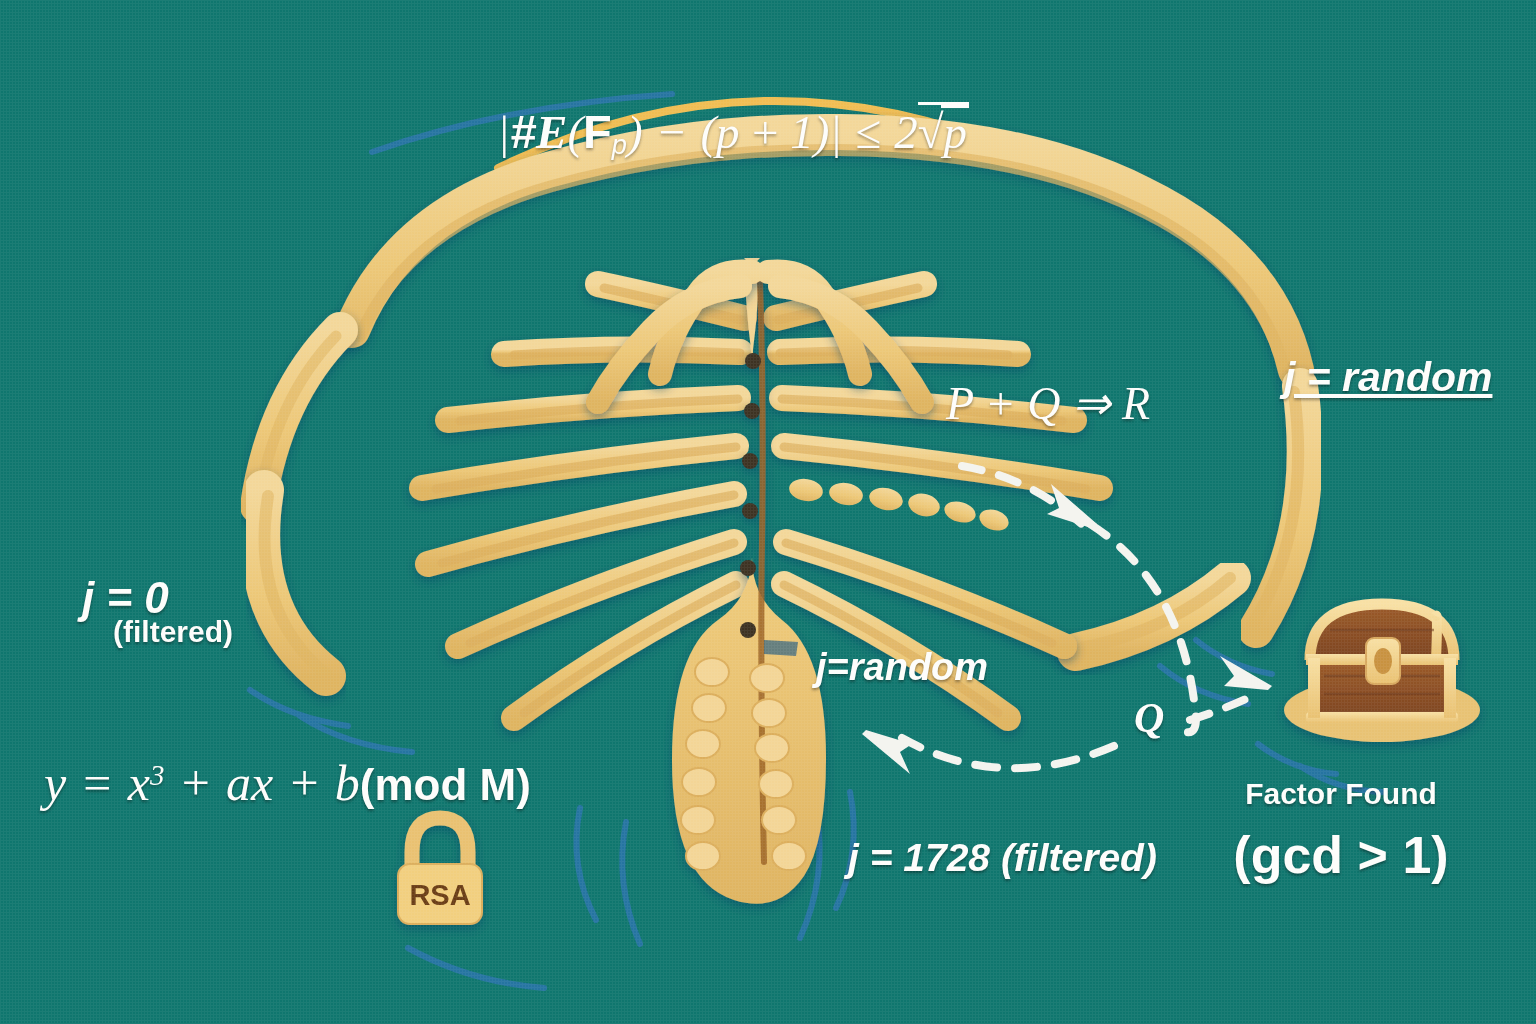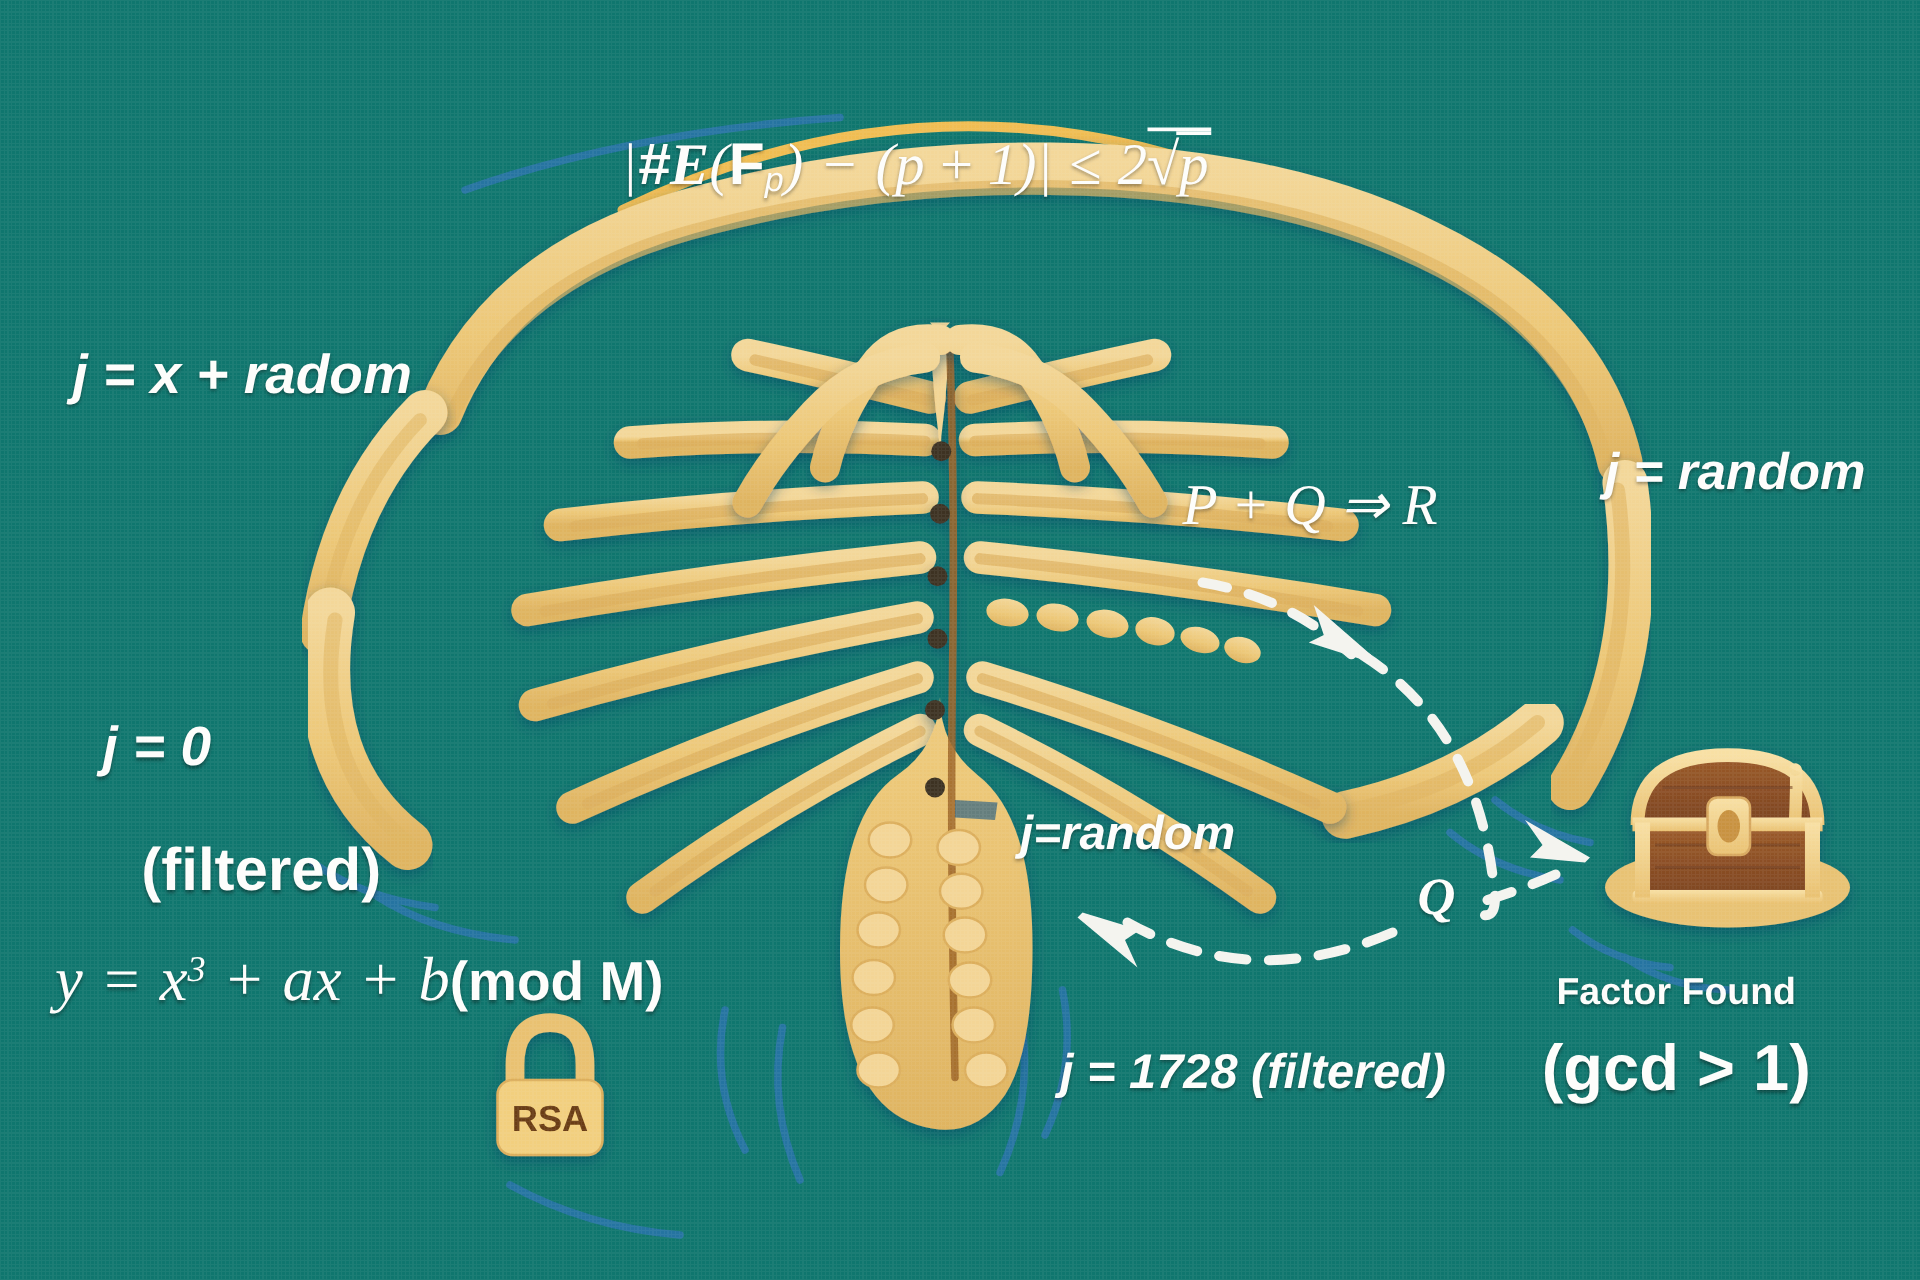--- a/index.html
+++ b/index.html
@@ -20,23 +20,23 @@
   .serif-it{font-family:"Liberation Serif",serif;font-style:italic;}
   .sans-bold{font-family:"Liberation Sans",sans-serif;font-weight:bold;}
   .sans-boldit{font-family:"Liberation Sans",sans-serif;font-weight:bold;font-style:italic;}
 
   
   #formula-hasse{left:497px;top:105px;font-size:47px;}
   #formula-hasse .it{font-family:"Liberation Serif",serif;font-style:italic;}
   sub.s{font-size:.58em;vertical-align:-.22em;font-style:italic;}
 
   #label-j-x-random{left:58px;top:277px;font-size:44px;}
-  #label-j-random-right{left:1284px;top:356px;font-size:41px;}
+  #label-j-random-right{left:1284px;top:356px;font-size:41px;text-decoration:underline;}
   #label-j-zero{left:82px;top:575px;font-size:44px;}
-  #label-filtered{left:113px;top:672px;font-size:48px;}
+  #label-filtered{left:113px;top:616px;font-size:30px;}
   #label-pqr{left:946px;top:380px;font-size:46px;}
   #label-j-random-mid{left:816px;top:648px;font-size:38px;}
   #label-j-1728{left:848px;top:838px;font-size:39px;}
   #label-q-point{left:1134px;top:696px;font-size:42px;}
   #formula-curve{left:44px;top:757px;font-size:50px;}
   #label-factor-found{left:1196px;top:778px;font-size:30px;text-align:center;width:290px;}
   #label-gcd{left:1196px;top:828px;font-size:52px;text-align:center;width:290px;}
 
   sup.p3{font-size:.58em;vertical-align:.52em;}
 
@@ -245,21 +245,20 @@
 
       <rect x="1366" y="638" width="34" height="46" rx="8" fill="url(#trimg)" stroke="#d7a85f" stroke-width="2"></rect>
       <ellipse cx="1383" cy="661" rx="9" ry="13" fill="#c8923f"></ellipse>
     </g>
   </svg>
 
   <div class="lbl" id="formula-hasse">
     <span class="it">|</span><span class="sans-bold" style="font-style:italic">#</span><span class="it" style="font-weight:bold">E</span><span class="it">(</span><span class="sans-bold">F</span><sub class="s">p</sub><span class="it">)</span> <span class="it">−</span> <span class="it">(p + 1)</span><span class="it">|</span> <span class="it">≤</span> <span class="it">2</span><span class="it" style="border-top:3px solid #fdfdfb;padding-top:1px;">√<span style="border-top:3px solid #fdfdfb;display:inline-block;margin-left:-2px;padding:0 2px;">p</span></span>
   </div>
 
-  <div class="lbl sans-boldit" id="label-j-x-random">j = x + radom</div>
 
   <div class="lbl sans-boldit" id="label-j-random-right">j = random</div>
 
   <div class="lbl sans-boldit" id="label-j-zero">j = 0</div>
 
   <div class="lbl sans-bold" id="label-filtered">(filtered)</div>
 
   <div class="lbl serif-it" id="label-pqr">P + Q ⇒ R</div>
 
   <div class="lbl sans-boldit" id="label-j-random-mid">j=random</div>

